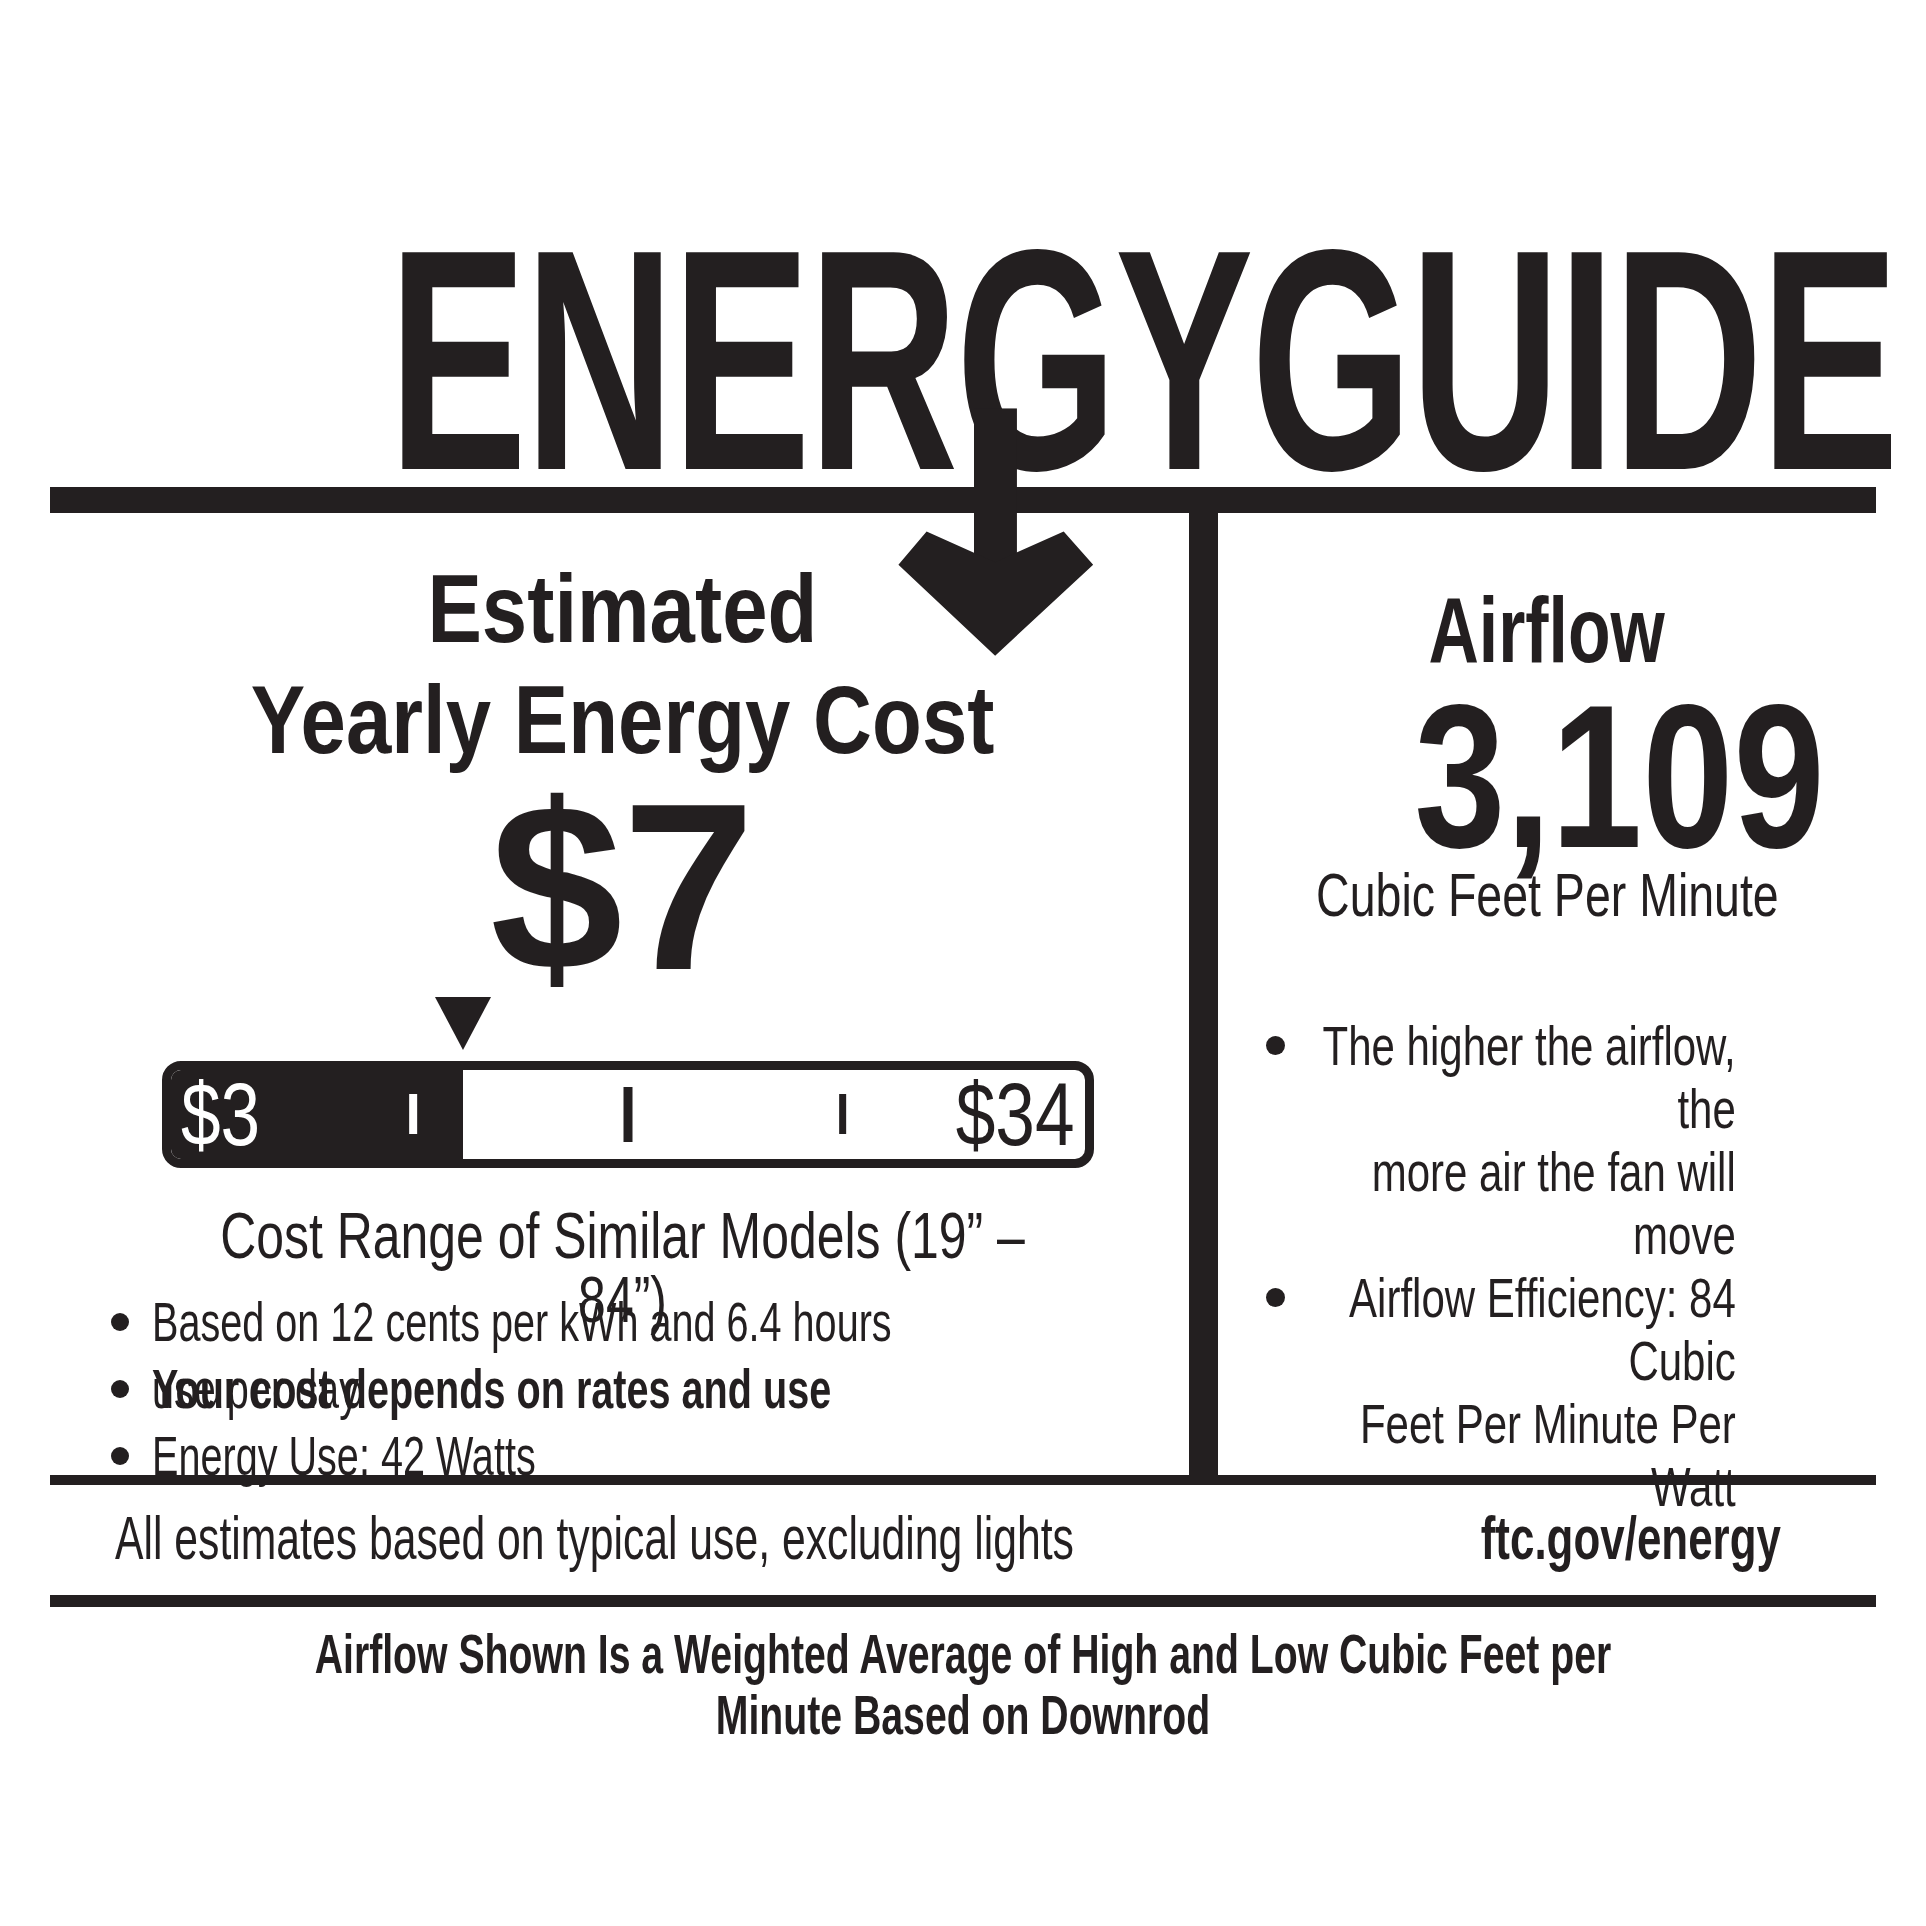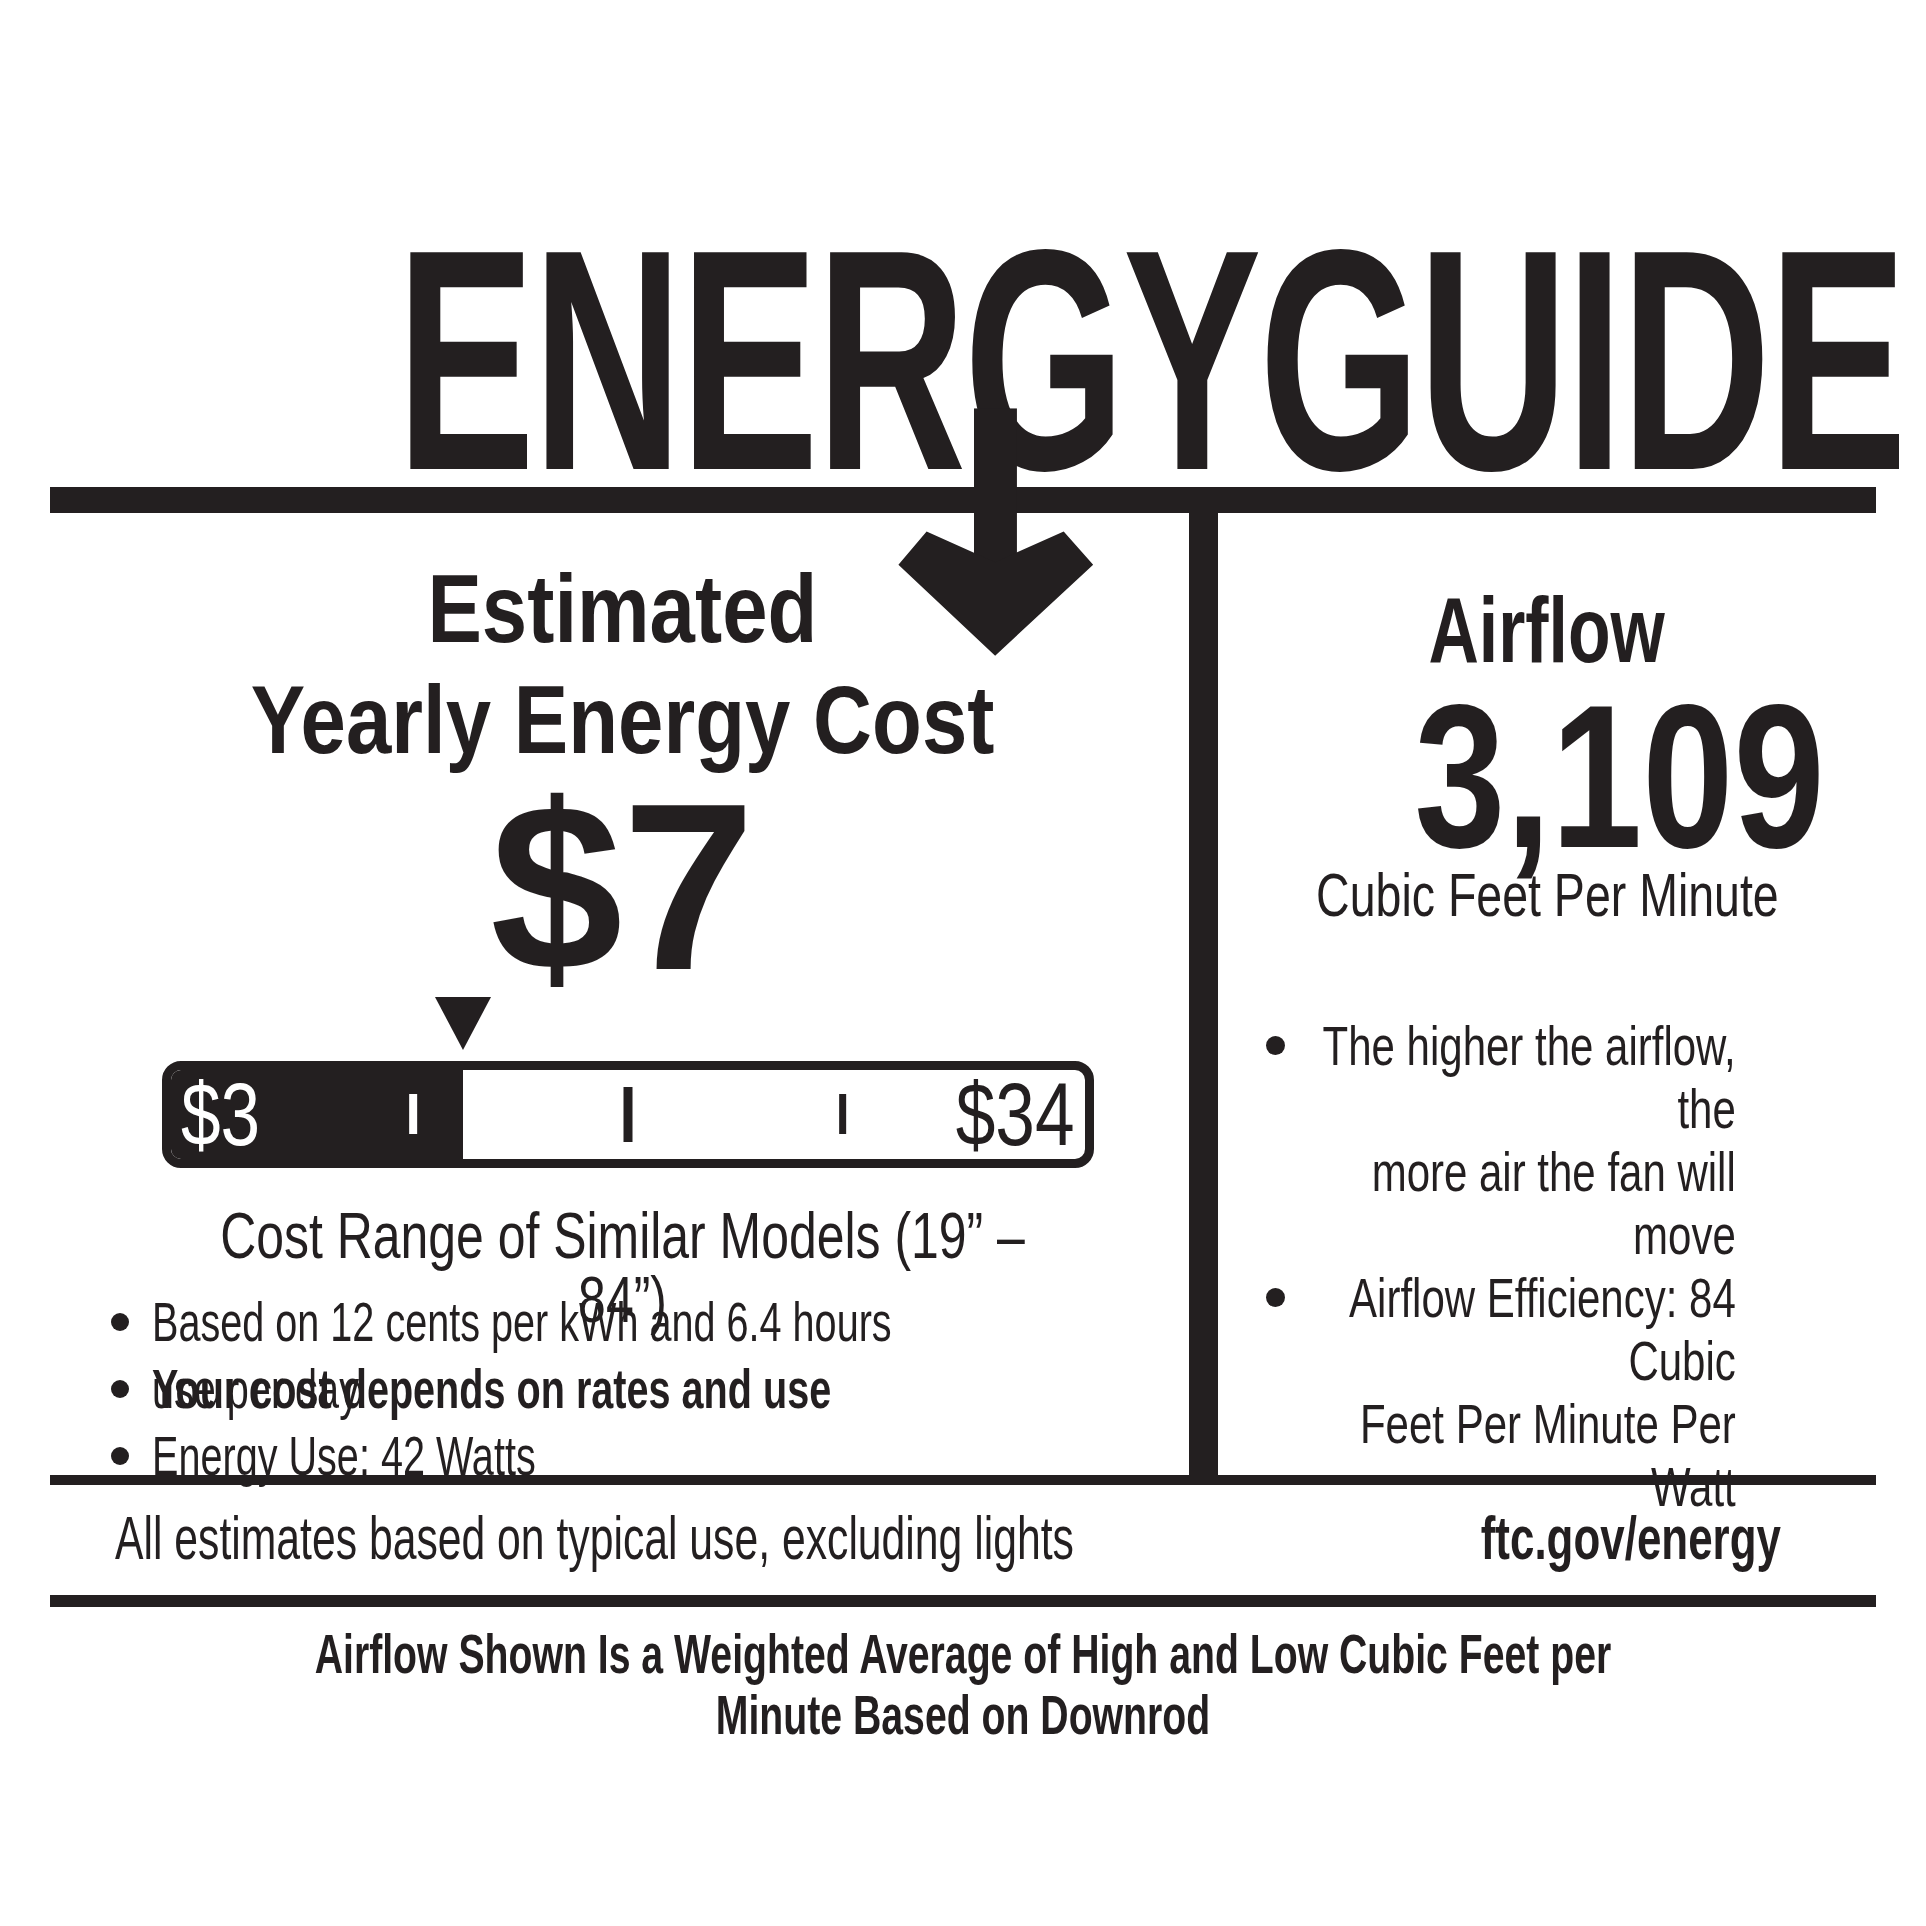--- a/index.html
+++ b/index.html
@@ -20,21 +20,21 @@
   .sx66 { transform:scaleX(.66); }
   .sx70 { transform:scaleX(.70); }
   .sx72 { transform:scaleX(.72); }
   .sx75 { transform:scaleX(.75); }
   .sx78 { transform:scaleX(.78); }
   .sx80 { transform:scaleX(.80); }
   .sx85 { transform:scaleX(.85); }
   .ol { transform-origin:0 50%; }
   .or { transform-origin:100% 50%; }
 
-  .title-wrap { top:203px; left:0; width:1846px; font-size:315px; font-weight:bold; letter-spacing:-3.9px; white-space:nowrap;margin-left:8px; }
+  .title-wrap { top:203px; left:0; width:1846px; font-size:315px; font-weight:bold; letter-spacing:-3.9px; white-space:nowrap; }
 
   .rule { left:50px; width:1826px; background:var(--ink,#231f20); }
   .rule-top { top:487px; height:26px; }
   .rule-mid { top:1475px; height:10.3px; }
   .rule-bot { top:1595px; height:11.6px; }
   .vdiv { left:1189px; top:512px; width:29px; height:963px; background:var(--ink,#231f20); }
 
   .arrow-svg { left:892px; top:408px; }
 
   .left-ctr { left:50px; width:1145px; }

